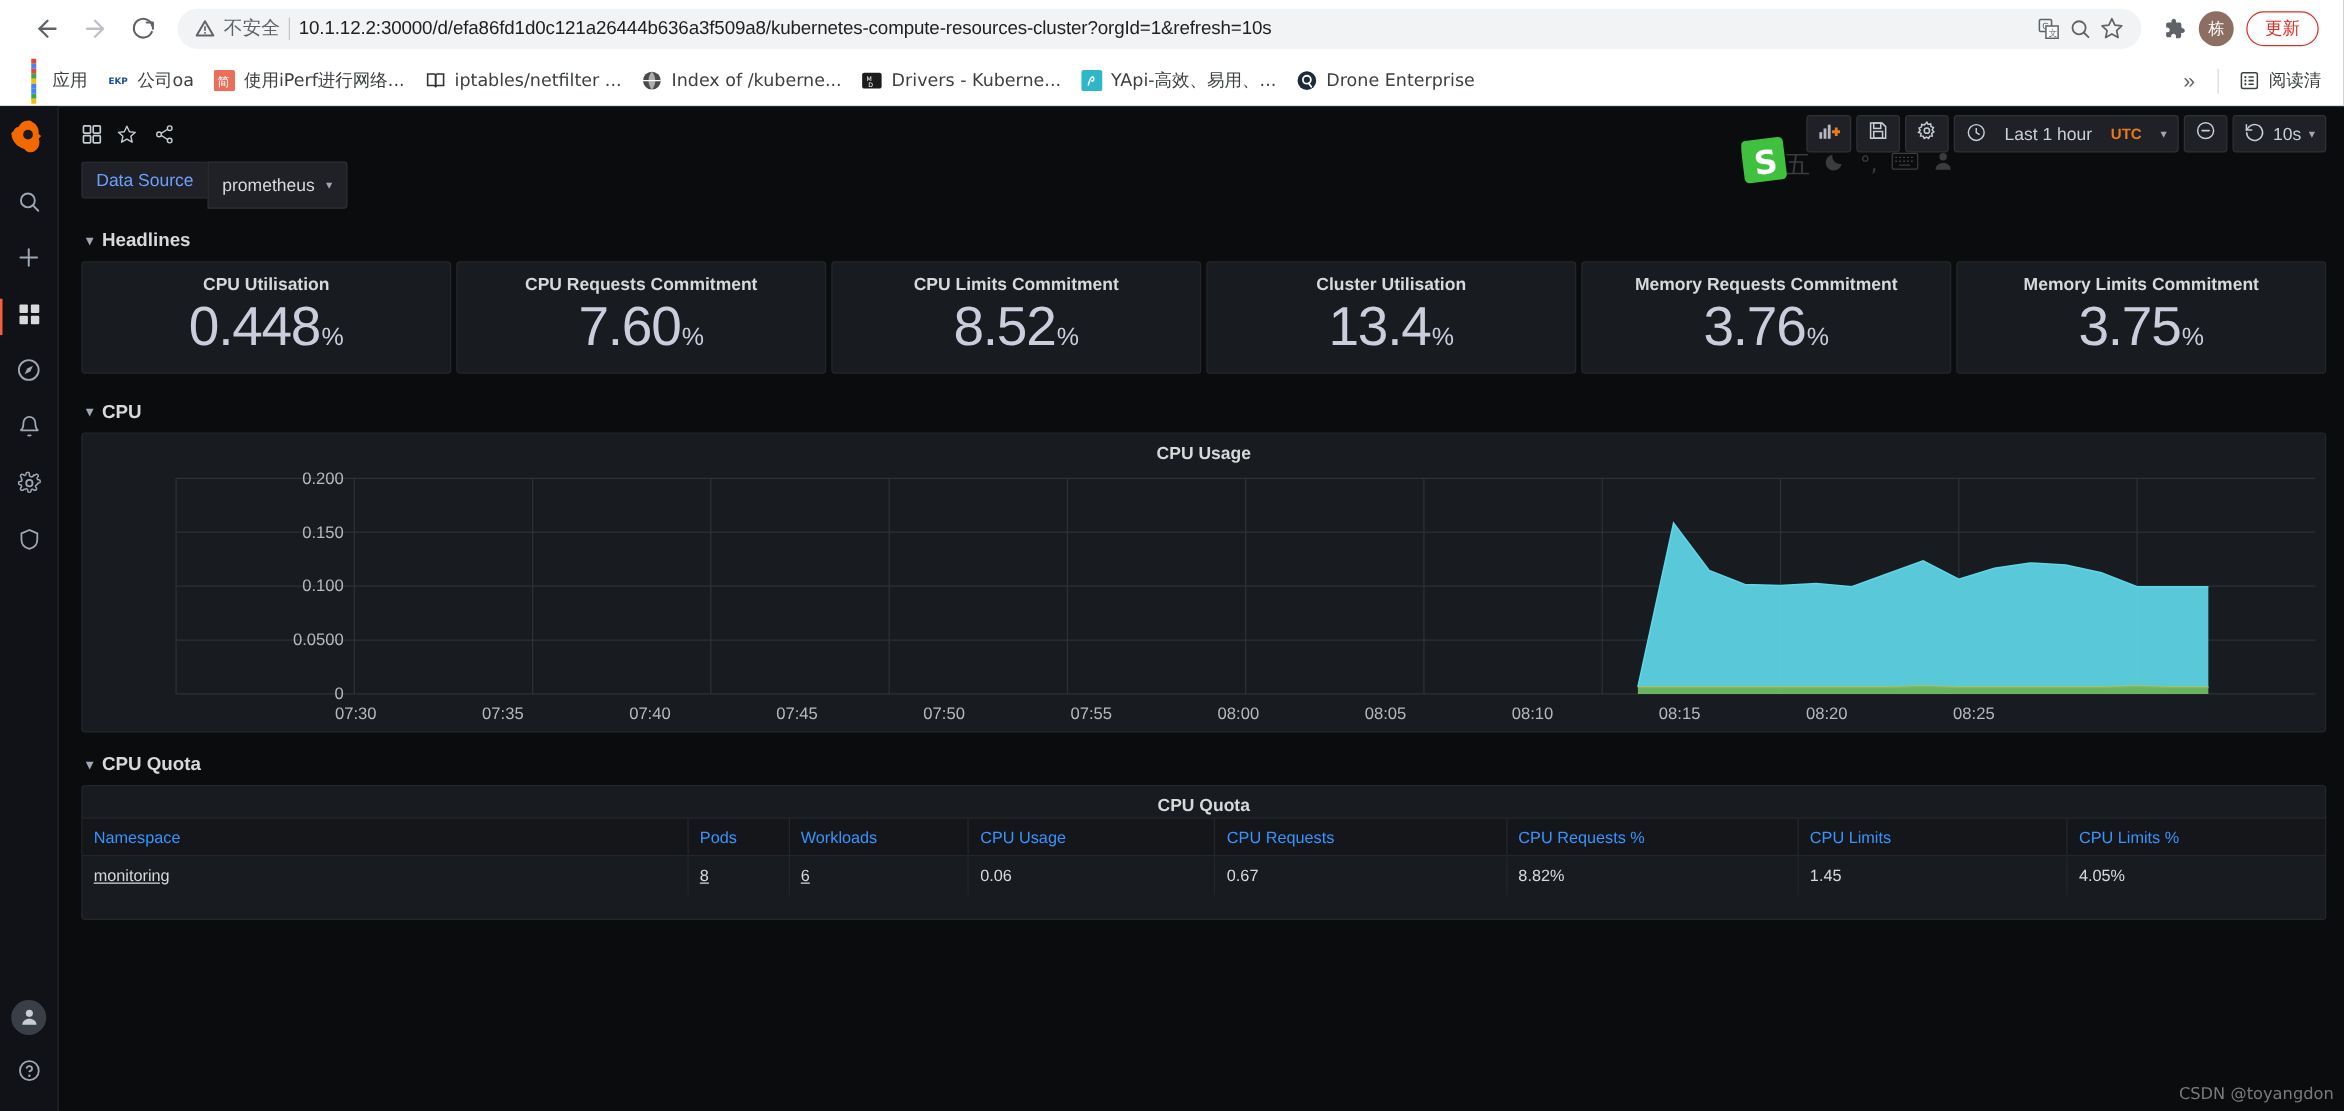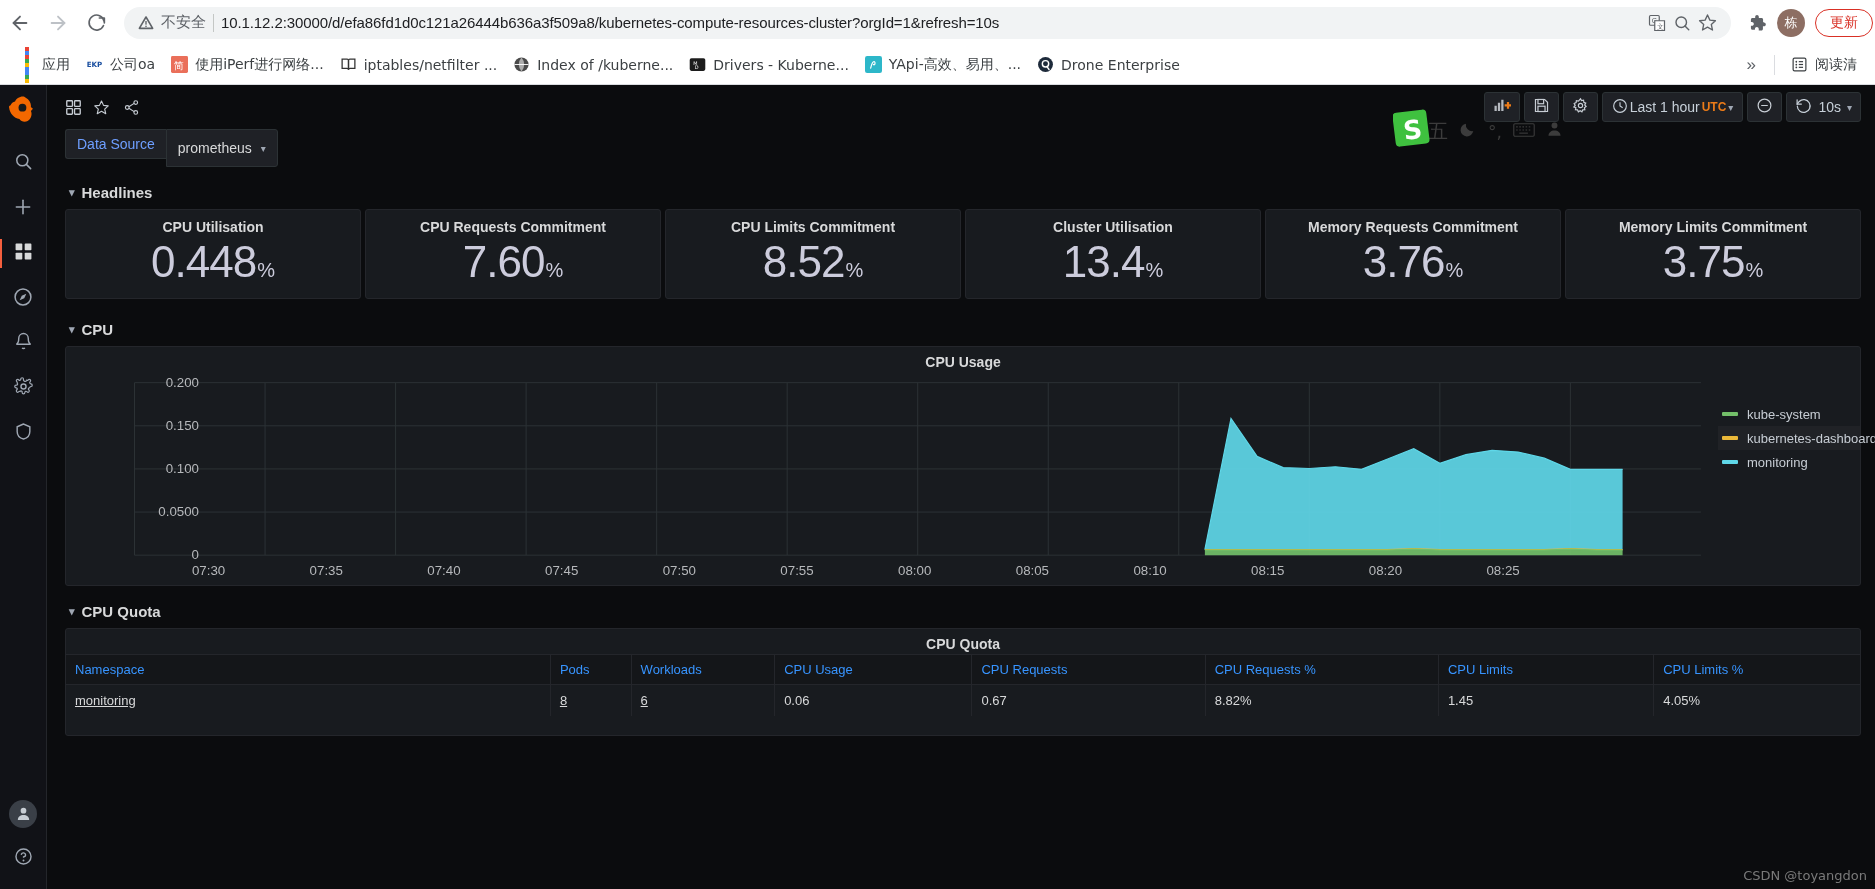--- a/index.html
+++ b/index.html
@@ -8,21 +8,21 @@
     overflow: hidden;
     font-family: "Liberation Sans", sans-serif;
     background: #0b0c0e;
   }
 
   
   .browser-chrome { background: #ffffff; width: 100%; }
 
   .url-bar-row {
     height: 45px; display: flex; align-items: center;
-    padding: 0 2px; gap: 2px; background: #fff;
+    padding: 0 20px; gap: 2px; background: #fff;
   }
   .nav-btn {
     width: 36px; height: 36px; border-radius: 50%;
     display: flex; align-items: center; justify-content: center;
     color: #5f6368; flex: none;
   }
   .nav-btn svg { display: block; }
   .nav-btn.disabled { color: #bdc1c6; }
 
   .omnibox {
@@ -114,21 +114,21 @@
 
   .topbar-right { margin-left: auto; display: flex; align-items: center; gap: 4px; }
   .tb-btn {
     height: 30px; min-width: 32px; padding: 0 8px; background: #1f2126;
     border: 1px solid #2c3235; border-radius: 3px;
     display: flex; align-items: center; justify-content: center;
     color: #c7cdd4; gap: 6px;
   }
   .tb-time {
     height: 30px; padding: 0 9px; background: #1f2126; border: 1px solid #2c3235;
-    border-radius: 3px; display: flex; align-items: center; gap: 2px;
+    border-radius: 3px; display: flex; align-items: center; gap: 15px;
     color: #c7d0d9; font-size: 14px; white-space: nowrap;
   }
   .tb-time .utc { color: #eb7b18; font-size: 12px; font-weight: bold; }
   .tb-time .cv { color: #9fa7b3; font-size: 10px; }
   .tb-refresh {
     height: 30px; padding: 0 8px; background: #1f2126; border: 1px solid #2c3235;
     border-radius: 3px; display: flex; align-items: center; gap: 6px;
     color: #c7d0d9; font-size: 14px;
   }
 
@@ -686,34 +686,20 @@
                 <text x="500" y="191" fill="#b6b8bb" font-size="12.5" text-anchor="middle" font-family="&quot;Liberation Sans&quot;, sans-serif">07:50</text>
                 <text x="610.5" y="191" fill="#b6b8bb" font-size="12.5" text-anchor="middle" font-family="&quot;Liberation Sans&quot;, sans-serif">07:55</text>
                 <text x="721" y="191" fill="#b6b8bb" font-size="12.5" text-anchor="middle" font-family="&quot;Liberation Sans&quot;, sans-serif">08:00</text>
                 <text x="831.5" y="191" fill="#b6b8bb" font-size="12.5" text-anchor="middle" font-family="&quot;Liberation Sans&quot;, sans-serif">08:05</text>
                 <text x="942" y="191" fill="#b6b8bb" font-size="12.5" text-anchor="middle" font-family="&quot;Liberation Sans&quot;, sans-serif">08:10</text>
                 <text x="1052.5" y="191" fill="#b6b8bb" font-size="12.5" text-anchor="middle" font-family="&quot;Liberation Sans&quot;, sans-serif">08:15</text>
                 <text x="1163" y="191" fill="#b6b8bb" font-size="12.5" text-anchor="middle" font-family="&quot;Liberation Sans&quot;, sans-serif">08:20</text>
                 <text x="1273.5" y="191" fill="#b6b8bb" font-size="12.5" text-anchor="middle" font-family="&quot;Liberation Sans&quot;, sans-serif">08:25</text>
               </svg>
           </div>
-          <div class="legend-wrap">
-            <div class="legend-item">
-              <span class="legend-swatch" style="background:#73bf69"></span>
-              <span>kube-system</span>
-            </div>
-            <div class="legend-item hl">
-              <span class="legend-swatch" style="background:#eab839"></span>
-              <span>kubernetes-dashboard</span>
-            </div>
-            <div class="legend-item">
-              <span class="legend-swatch" style="background:#5fd7e8"></span>
-              <span>monitoring</span>
-            </div>
-          </div>
         </div>
       </div>
 
       <div class="row-header">
         <span class="chev">▾</span>
         <span>CPU Quota</span>
       </div>
 
       <div class="panel table-panel">
         <div class="panel-title">CPU Quota</div>

